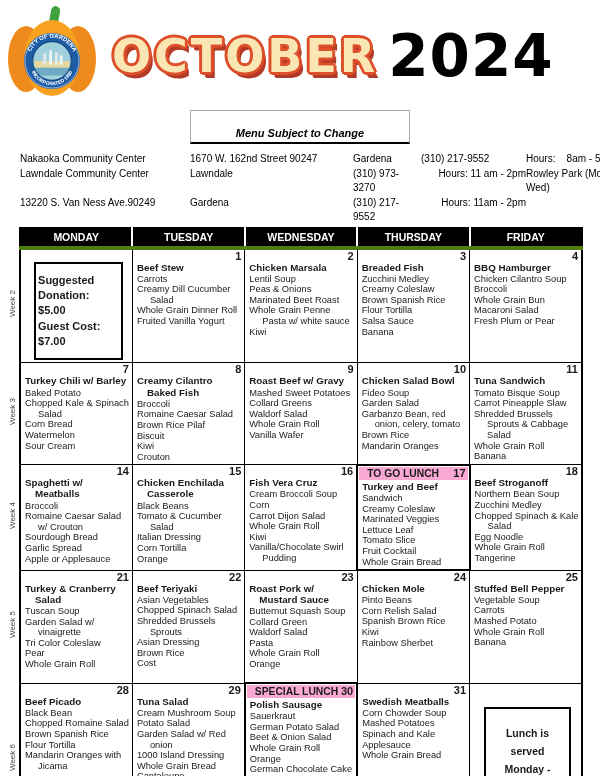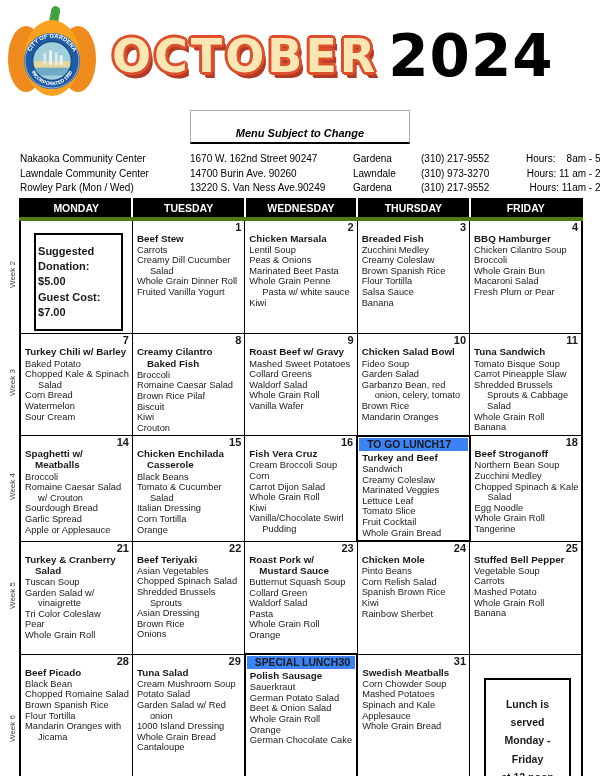--- a/index.html
+++ b/index.html
@@ -53,21 +53,21 @@
   td.day-cell.first { border-left-width:2px; }
   td.day-cell.last { border-right-width:2px; }
   tbody tr:last-child td.day-cell { border-bottom-width:2px;margin-top:45px; }
   tbody tr:nth-of-type(1) td { height:104px; }
   tbody tr:nth-of-type(2) td { height:97px; }
   tbody tr:nth-of-type(3) td { height:103px; }
   tbody tr:nth-of-type(4) td { height:113px; }
   tbody tr:nth-of-type(5) td { height:116px; }
   td.day-cell.thick { border:2.5px solid #000; }
   .day-num { text-align:right; font-weight:bold; font-size:11px; line-height:11px; padding-right:1px; }
-  .banner { display:flex; justify-content:flex-start; align-items:center; background:#3b82f6;
+  .banner { display:flex; justify-content:space-between; align-items:center; background:#f9a8d4;
             font-weight:bold; margin:0 -1px 1px -3px; padding:0 2px 0 8px; font-size:10.3px; line-height:13px; }
   .banner-num { font-size:11px; }
   .cell-title { font-weight:bold; font-size:9.8px; padding-left:10px; text-indent:-10px; margin-bottom:1px; }
   .item { padding-left:13px; text-indent:-13px; }
   .donation-box { border:2.5px solid #000; margin:11px 7px 0 9px; padding:9px 2px;
                   font-weight:bold; font-size:11px; line-height:1.4; }
   .note-box { border:2.5px solid #000; margin:22px 8px 0 10px; padding:15px 2px;
               text-align:center; font-weight:bold; font-size:10.5px; line-height:1.75; }
 </style>
 </head>
@@ -112,21 +112,20 @@
 
   <div class="notice-box">Menu Subject to Change</div>
 
   <div class="locations">
       <div class="loc-name">Nakaoka Community Center</div>
       <div class="loc-addr">1670 W. 162nd Street 90247</div>
       <div class="loc-city">Gardena</div>
       <div class="loc-phone">(310) 217-9552</div>
       <div class="loc-hours">Hours:    8am - 5pm</div>
       <div class="loc-name">Lawndale Community Center</div>
-      <div class="loc-addr">14700 Burin Ave. 90260</div>
       <div class="loc-city">Lawndale</div>
       <div class="loc-phone">(310) 973-3270</div>
       <div class="loc-hours">Hours: 11 am - 2pm</div>
       <div class="loc-name">Rowley Park (Mon / Wed)</div>
       <div class="loc-addr">13220 S. Van Ness Ave.90249</div>
       <div class="loc-city">Gardena</div>
       <div class="loc-phone">(310) 217-9552</div>
       <div class="loc-hours">Hours: 11am - 2pm</div>
     </div>
 
@@ -166,21 +165,21 @@
             <div class="item">Carrots</div>
             <div class="item">Creamy Dill Cucumber Salad</div>
             <div class="item">Whole Grain Dinner Roll</div>
             <div class="item">Fruited Vanilla Yogurt</div>
           </td>
           <td class="day-cell">
             <div class="day-num">2</div>
             <div class="cell-title">Chicken Marsala</div>
             <div class="item">Lentil Soup</div>
             <div class="item">Peas &amp; Onions</div>
-            <div class="item">Marinated Beet Pasta</div>
+            <div class="item">Marinated Beet Roast</div>
             <div class="item">Whole Grain Penne Pasta w/ white sauce</div>
             <div class="item">Kiwi</div>
           </td>
           <td class="day-cell">
             <div class="day-num">3</div>
             <div class="cell-title">Breaded Fish</div>
             <div class="item">Zucchini Medley</div>
             <div class="item">Creamy Coleslaw</div>
             <div class="item">Brown Spanish Rice</div>
             <div class="item">Flour Tortilla</div>
@@ -313,21 +312,21 @@
             <div class="item">Whole Grain Roll</div>
           </td>
           <td class="day-cell">
             <div class="day-num">22</div>
             <div class="cell-title">Beef Teriyaki</div>
             <div class="item">Asian Vegetables</div>
             <div class="item">Chopped Spinach Salad</div>
             <div class="item">Shredded Brussels Sprouts</div>
             <div class="item">Asian Dressing</div>
             <div class="item">Brown Rice</div>
-            <div class="item">Onions</div>
+            <div class="item">Cost</div>
           </td>
           <td class="day-cell">
             <div class="day-num">23</div>
             <div class="cell-title">Roast Pork w/ Mustard Sauce</div>
             <div class="item">Butternut Squash Soup</div>
             <div class="item">Collard Green</div>
             <div class="item">Waldorf Salad</div>
             <div class="item">Pasta</div>
             <div class="item">Whole Grain Roll</div>
             <div class="item">Orange</div>

